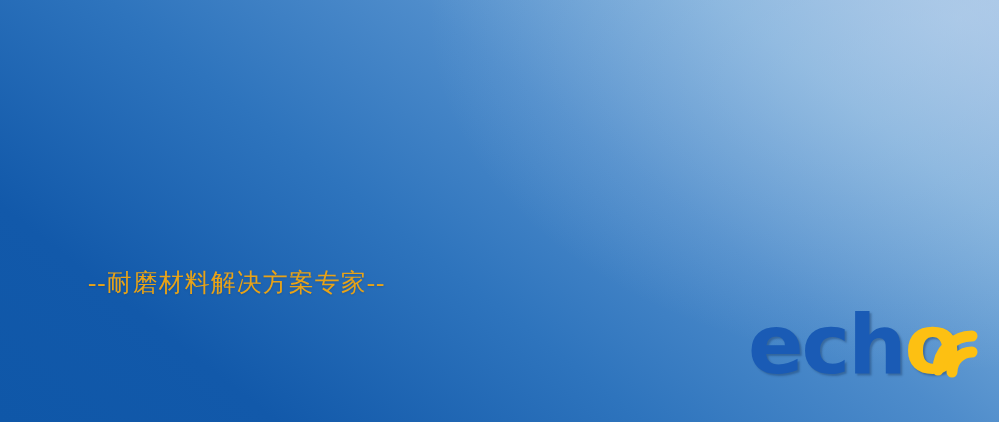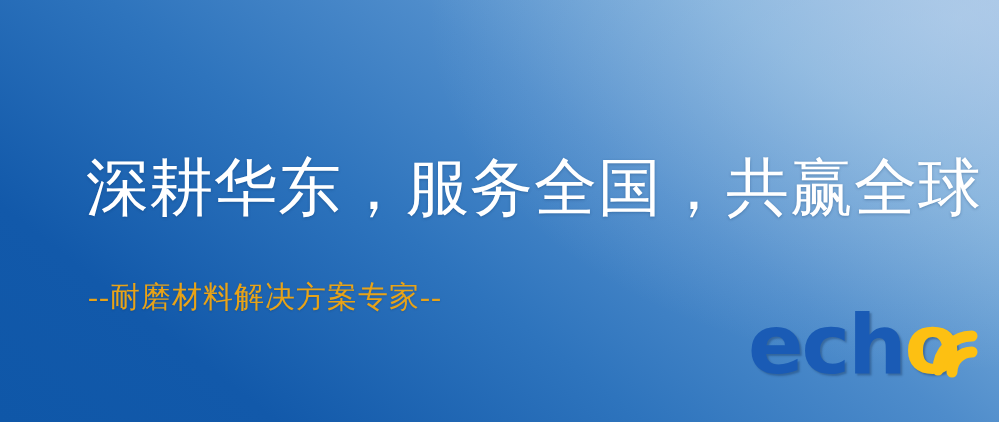--- a/index.html
+++ b/index.html
@@ -45,23 +45,23 @@
     line-height: 1.05;
     letter-spacing: 1px;
     color: #ffffff;
     white-space: nowrap;
     text-shadow: 0 1px 3px rgba(10,45,90,0.30);
   }
 
   .subtitle {
     position: absolute;
     left: 88px;
-    top: 277px;
+    top: 266px;
     font-family: "Liberation Serif", "DejaVu Serif", serif;
-    font-size: 30px;
+    font-size: 25px;
     letter-spacing: 1px;
     color: #e8a317;
     white-space: nowrap;
     text-shadow: 0 1px 2px rgba(10,45,90,0.22);
   }
 
   
   .logo {
     position: absolute;
     left: 742px;
@@ -114,21 +114,20 @@
     letter-spacing: 0;
   }
 </style>
 </head>
 <body>
 
 <div id="banner">
 
   <div class="glow"></div>
 
-  <div class="headline">深耕华东，服务全国，共赢全球</div>
 
   <div class="subtitle">--耐磨材料解决方案专家--</div>
 
   <div class="logo">
 
     <div class="logo-wordmark"><span>ech</span><span class="oh">o</span></div>
 
     <div class="logo-waves">
       <svg width="72" height="76" viewBox="0 0 72 76" xmlns="http://www.w3.org/2000/svg">
         <g fill="none" stroke="#fdc012" stroke-linecap="round" transform="translate(2,2)">

